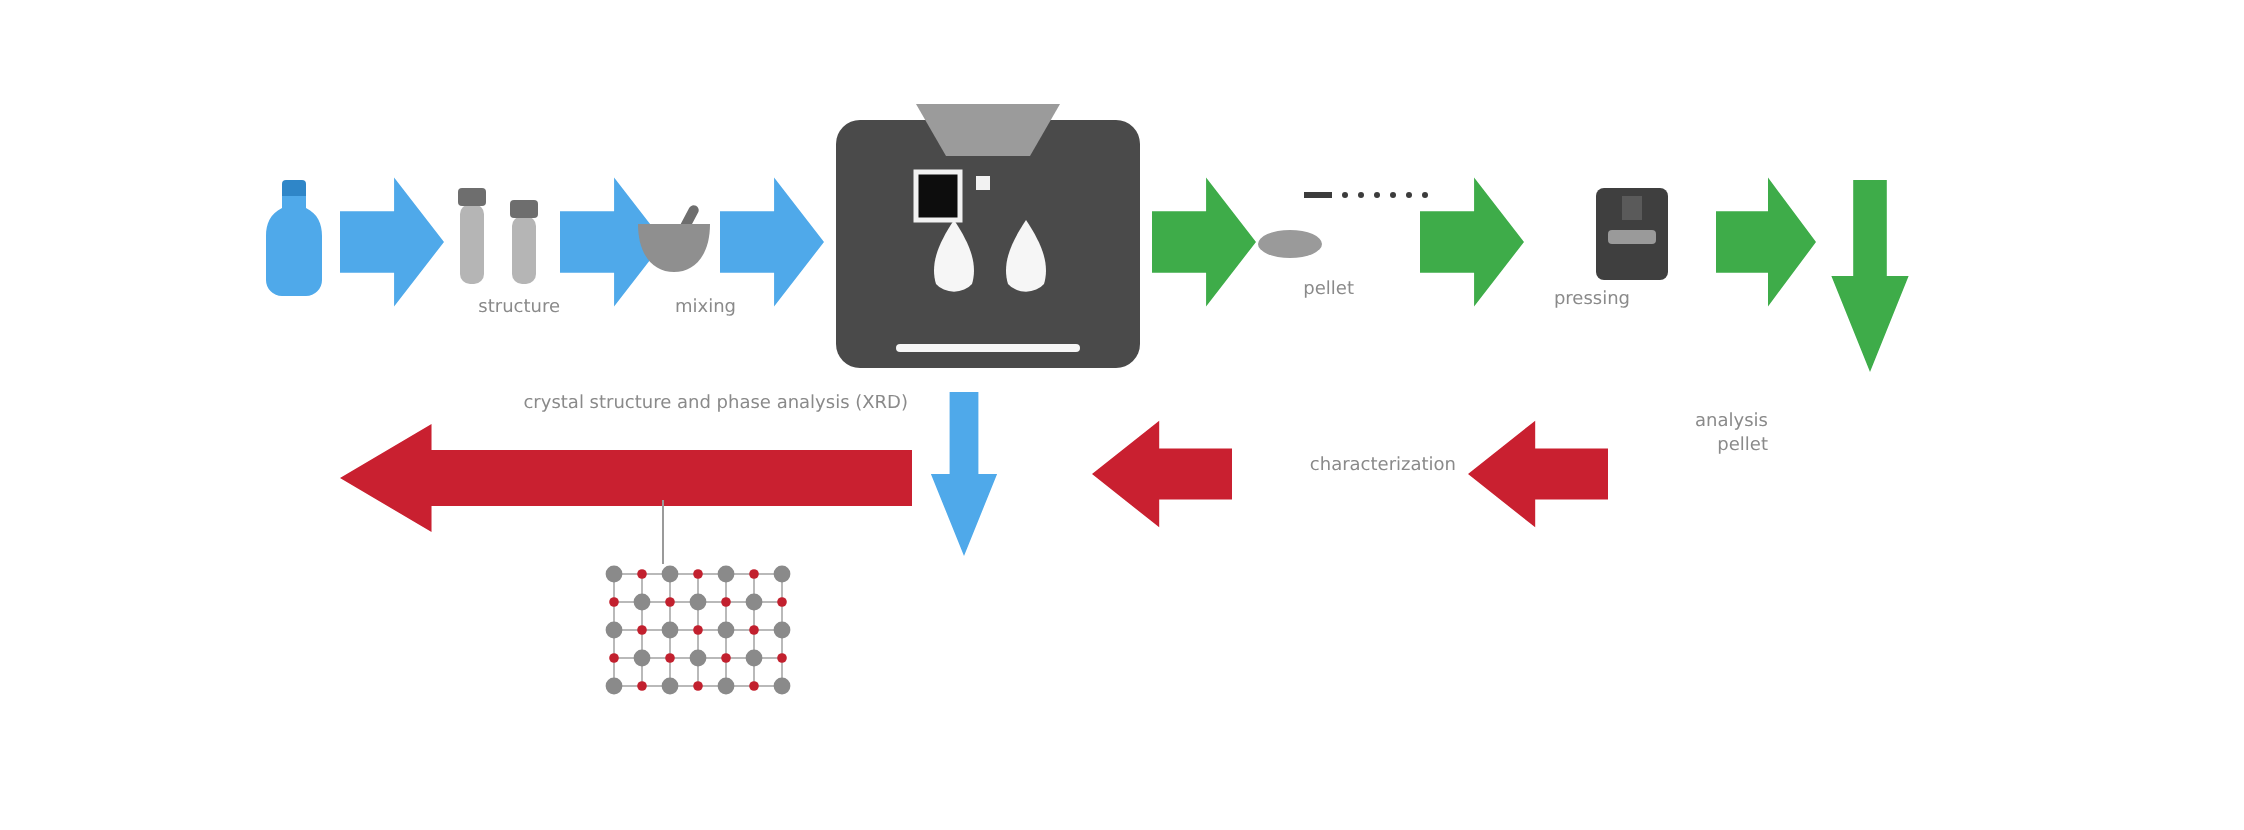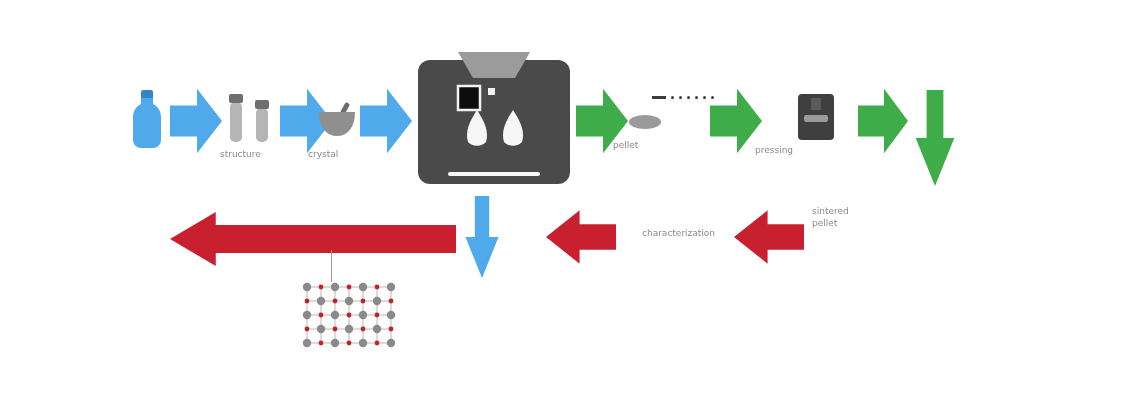--- a/index.html
+++ b/index.html
@@ -1,19 +1,19 @@
 <!DOCTYPE html>
 <html><head>
 <meta charset="utf-8">
 <style>
   html,body{margin:0;padding:0;background:#fff;}
   .canvas{position:relative;width:1122px;height:415px;background:#ffffff;
           font-family:"DejaVu Sans",sans-serif;overflow:hidden;}
   .abs{position:absolute;}
-  .lbl{position:absolute;font-size:9px;color:#8a8a8a;text-align:left;line-height:1.3;}
+  .lbl{position:absolute;font-size:9px;color:#8a8a8a;text-align:right;line-height:1.3;}
   .arrow{position:absolute;}
   .ar{clip-path:polygon(0 28%,52% 28%,52% 4%,100% 50%,52% 96%,52% 72%,0 72%);}
   .al{clip-path:polygon(100% 28%,48% 28%,48% 4%,0 50%,48% 96%,48% 72%,100% 72%);}
   .albig{clip-path:polygon(100% 24%,16% 24%,16% 0,0 50%,16% 100%,16% 76%,100% 76%);}
   .ad{clip-path:polygon(30% 0,70% 0,70% 50%,96% 50%,50% 100%,4% 50%,30% 50%);}
   .blue{background:#4FA9EA;}
   .green{background:#3EAC49;}
   .red{background:#C92030;}
   .legend{position:absolute;display:flex;align-items:center;gap:5px;}
   .dash{width:14px;height:3px;background:#3c3c3c;}
@@ -48,21 +48,21 @@
   <div class="lbl" style="left:220px;top:149px;width:60px;">structure</div>
 
   <div class="arrow ar blue" style="left:280px;top:86px;width:52px;height:70px;"></div>
 
   <div class="abs" style="left:316px;top:102px;">
     <svg width="42" height="36" viewBox="0 0 42 36">
       <rect x="26" y="0" width="5" height="15" rx="2.5" transform="rotate(28 28.5 7.5)" fill="#6e6e6e"></rect>
       <path d="M3 10 H39 C39 26 31 34 21 34 C11 34 3 26 3 10 Z" fill="#8f8f8f"></path>
     </svg>
   </div>
-  <div class="lbl" style="left:308px;top:149px;width:60px;">crystal</div>
+  <div class="lbl" style="left:308px;top:149px;width:60px;">mixing</div>
 
   <div class="arrow ar blue" style="left:360px;top:86px;width:52px;height:70px;"></div>
 
   <div class="abs" style="left:418px;top:52px;">
     <svg width="152" height="138" viewBox="0 0 152 138">
       <rect x="0" y="8" width="152" height="124" rx="12" fill="#4a4a4a"></rect>
       <polygon points="40,0 112,0 97,26 55,26" fill="#9b9b9b"></polygon>
       <rect x="40" y="34" width="22" height="24" fill="#0d0d0d" stroke="#f2f2f2" stroke-width="2.5"></rect>
       <rect x="70" y="36" width="7" height="7" fill="#f2f2f2"></rect>
       <path d="M59 58 C51 70 47 80 50 90 A11 9 0 0 0 68 90 C71 80 67 70 59 58 Z" fill="#f6f6f6"></path>
@@ -98,32 +98,33 @@
       <rect x="8" y="21" width="24" height="7" rx="2" fill="#9a9a9a"></rect>
     </svg>
   </div>
   <div class="lbl" style="left:755px;top:145px;width:60px;">pressing</div>
 
   <div class="arrow ar green" style="left:858px;top:86px;width:50px;height:70px;"></div>
 
   <div class="arrow ad green" style="left:914px;top:90px;width:42px;height:96px;"></div>
 
   <div class="lbl" style="left:812px;top:206px;width:72px;">
-    <div>sintered</div>
+    <div>analysis</div>
     <div>pellet</div>
   </div>
 
   <div class="arrow al red" style="left:734px;top:208px;width:70px;height:58px;"></div>
 
   <div class="lbl" style="left:642px;top:228px;width:86px;">characterization</div>
 
   <div class="arrow al red" style="left:546px;top:208px;width:70px;height:58px;"></div>
 
   <div class="arrow ad blue" style="left:464px;top:196px;width:36px;height:82px;"></div>
 
+  <div class="lbl" style="left:196px;top:197px;width:258px;">crystal structure and phase analysis (XRD)</div>
 
   <div class="arrow albig red" style="left:170px;top:212px;width:286px;height:54px;"></div>
 
   <div class="stem" style="left:331px;top:250px;height:32px;"></div>
   <div class="abs" style="left:300px;top:280px;"><svg width="98" height="70" viewBox="0 0 98 70">
         <line x1="7" y1="7" x2="21" y2="7" stroke="#b9b9b9" stroke-width="1"></line>
         <line x1="7" y1="7" x2="7" y2="21" stroke="#b9b9b9" stroke-width="1"></line>
         <line x1="21" y1="7" x2="35" y2="7" stroke="#b9b9b9" stroke-width="1"></line>
         <line x1="21" y1="7" x2="21" y2="21" stroke="#b9b9b9" stroke-width="1"></line>
         <line x1="35" y1="7" x2="49" y2="7" stroke="#b9b9b9" stroke-width="1"></line>

